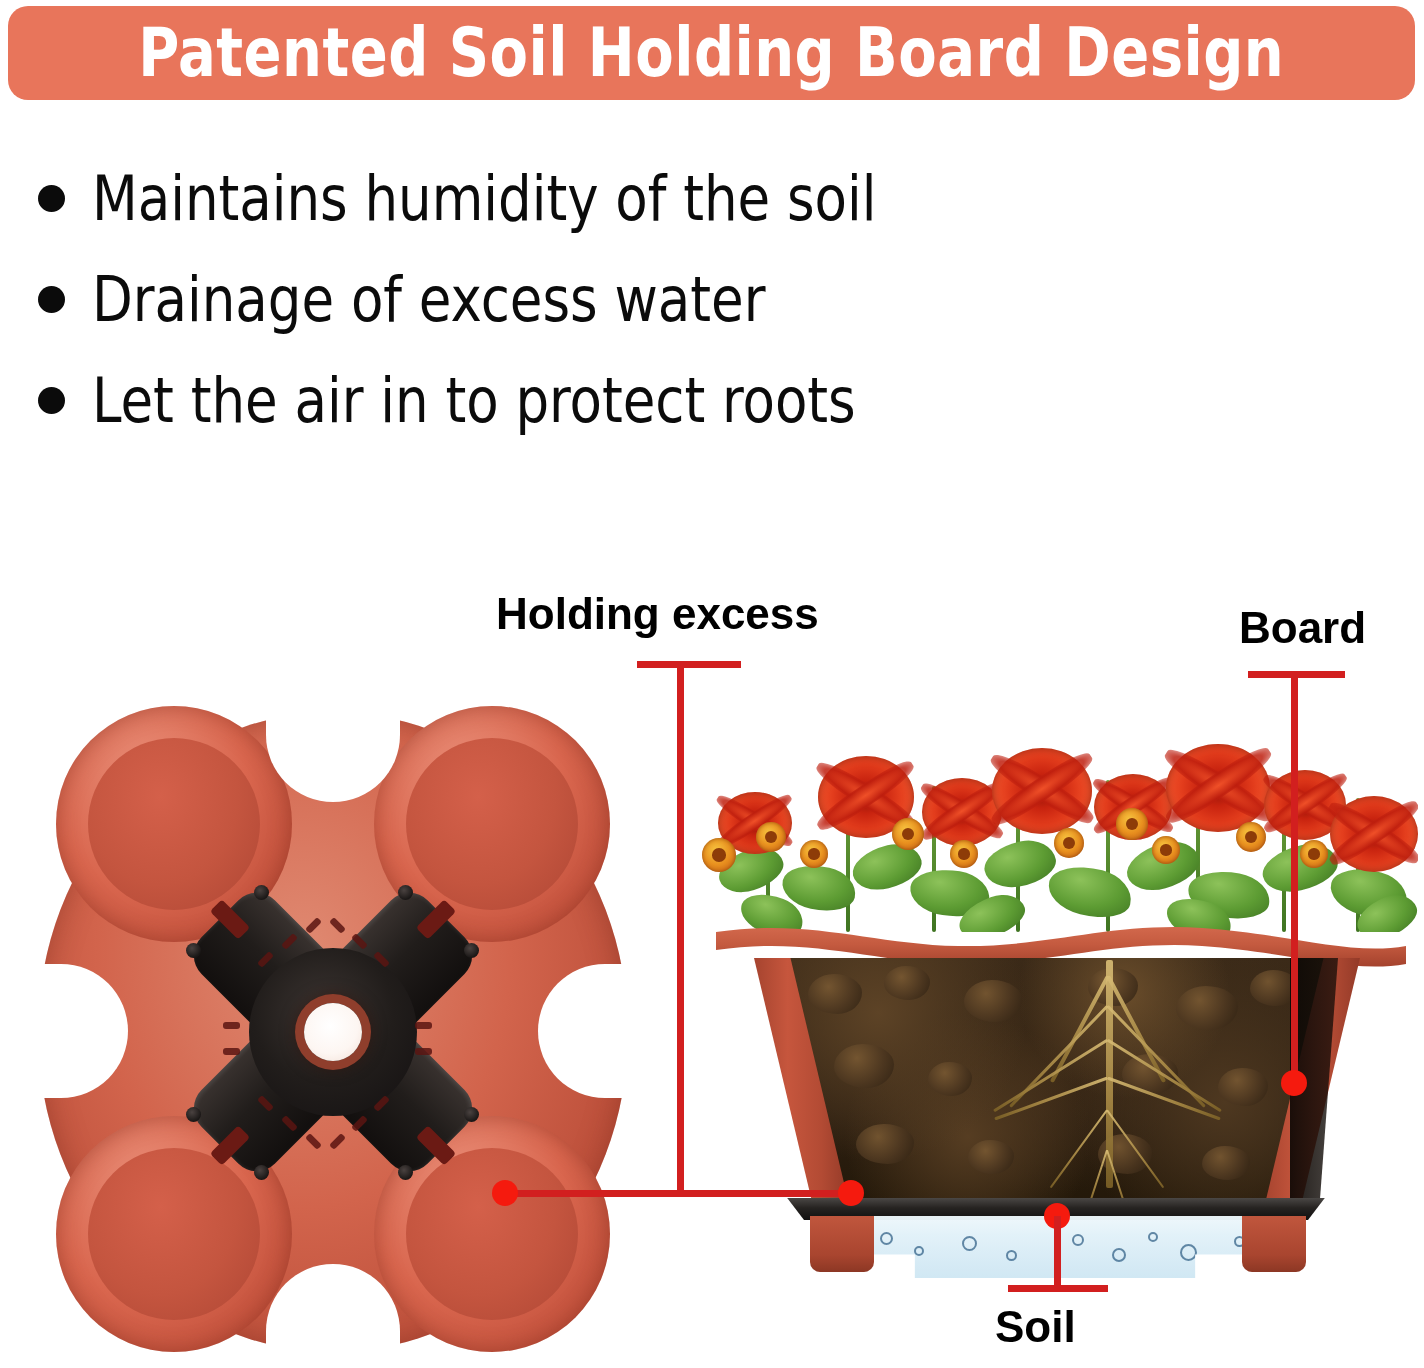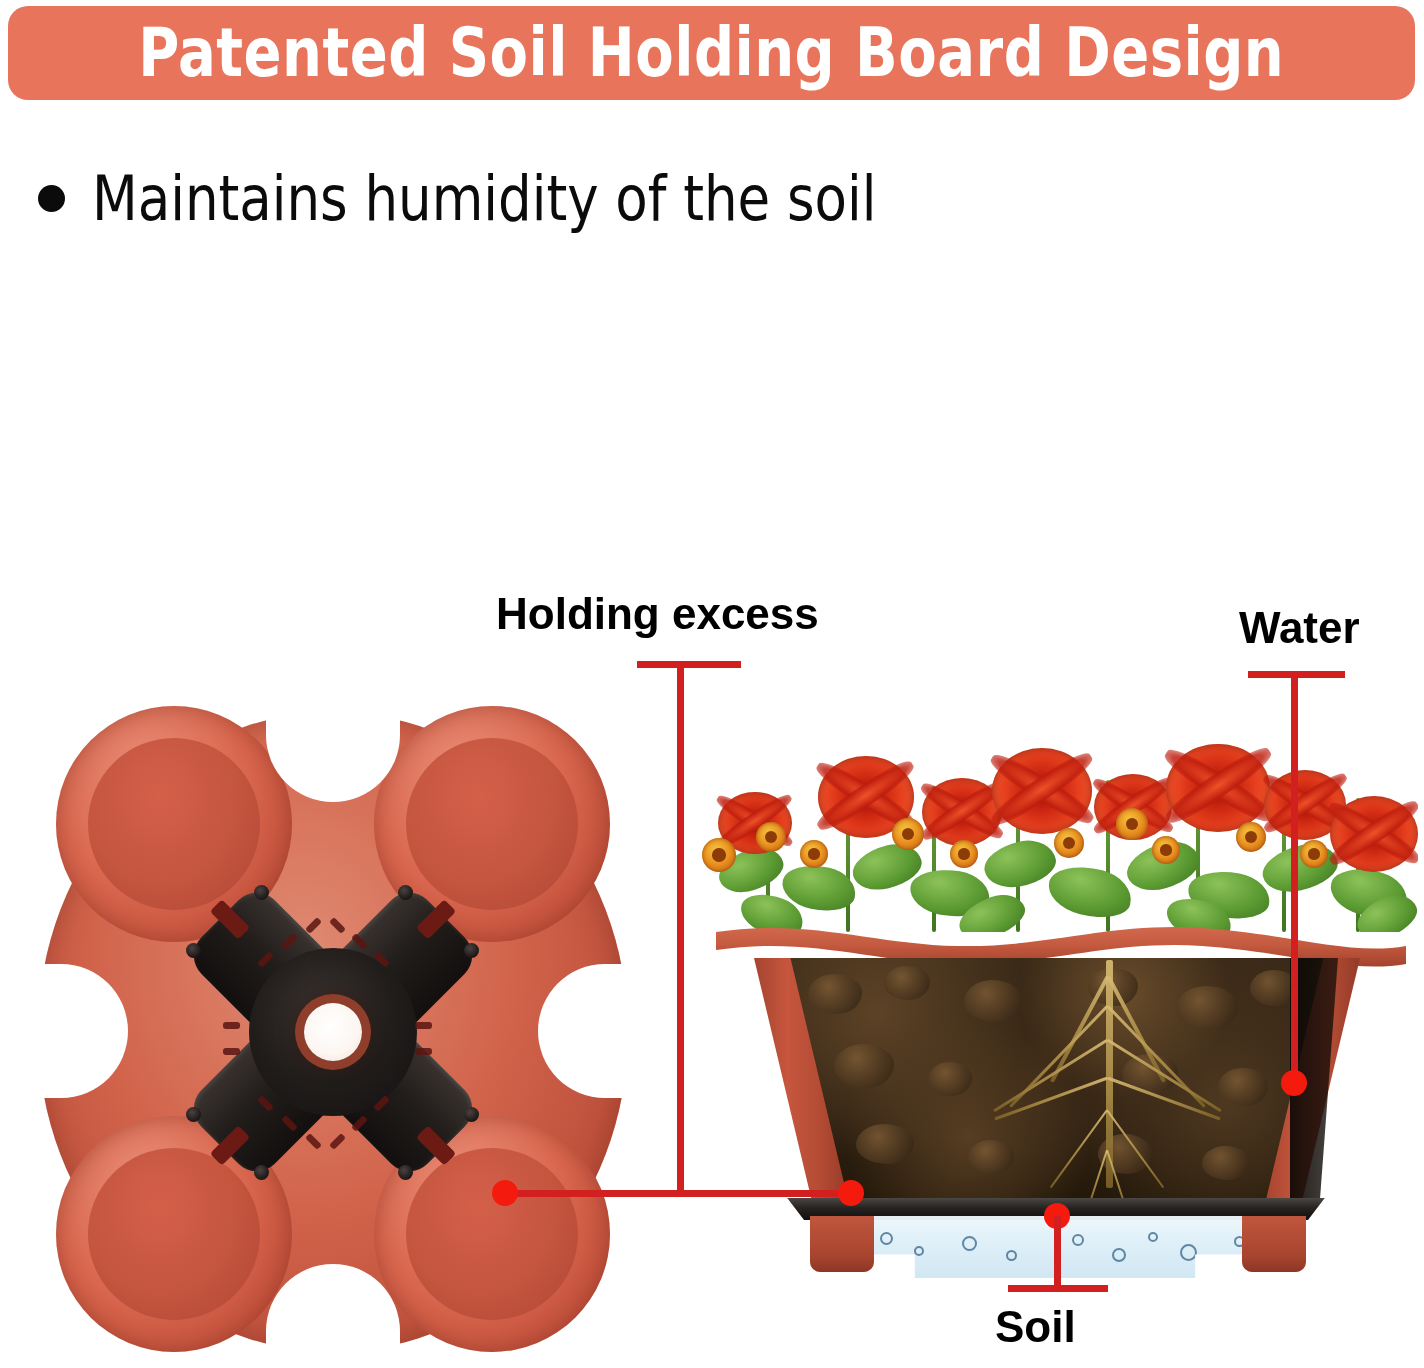--- a/index.html
+++ b/index.html
@@ -360,20 +360,28 @@
 <body>
 
 <div id="header-banner">
   <div id="header-title">Patented Soil Holding Board Design</div>
 </div>
 
 <div id="feature-list">
   <div class="feature-item">
     <span class="bullet-dot"></span>
     <span class="feature-text">Maintains humidity of the soil</span>
+  </div>
+  <div class="feature-item">
+    <span class="bullet-dot"></span>
+    <span class="feature-text">Drainage of excess water</span>
+  </div>
+  <div class="feature-item">
+    <span class="bullet-dot"></span>
+    <span class="feature-text">Let the air in to protect roots</span>
   </div>
 </div>
 
 <div id="planter-topdown">
   <div id="pt-body"></div>
 
   <div class="pt-lobe" style="left:18px;  top:-6px;  width:236px; height:236px;"></div>
   <div class="pt-lobe" style="left:336px; top:-6px;  width:236px; height:236px;"></div>
   <div class="pt-lobe" style="left:18px;  top:404px; width:236px; height:236px;"></div>
   <div class="pt-lobe" style="left:336px; top:404px; width:236px; height:236px;"></div>
@@ -576,14 +584,14 @@
 
 <div class="lead-h" id="soil-tbar"></div>
 <div class="lead-v" id="soil-stem"></div>
 <div class="lead-dot" id="soil-dot"></div>
 
 <div class="lead-dot" id="water-dot"></div>
 <div class="lead-v" id="water-stem"></div>
 <div class="lead-h" id="water-tbar"></div>
 
 <div class="callout-label" id="label-holding-board">Holding excess</div>
-<div class="callout-label" id="label-soil">Water</div>
+<div class="callout-label" id="label-soil">Board</div>
 <div class="callout-label" id="label-water">Soil</div>
 
 </body></html>

